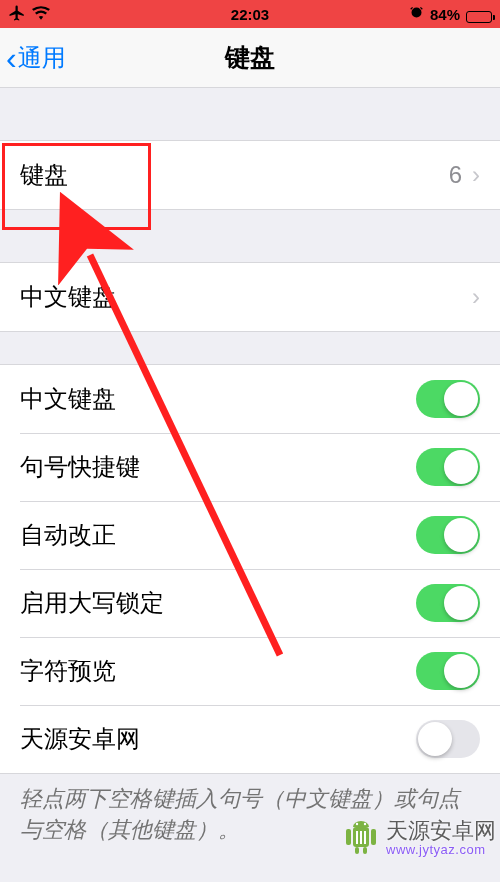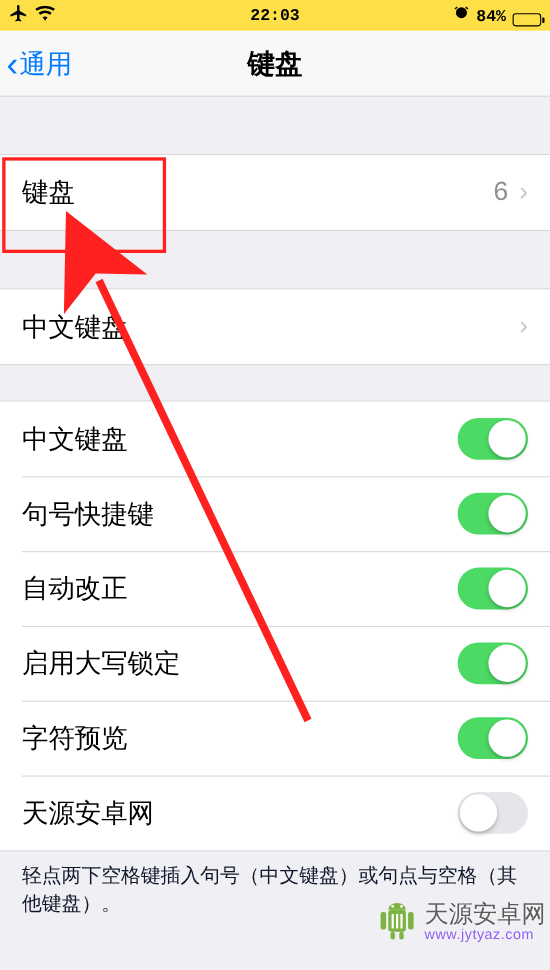--- a/index.html
+++ b/index.html
@@ -6,29 +6,28 @@
     body {
       width: 500px;
       height: 882px;
       background: #efeff4;
       font-family: -apple-system, "Helvetica Neue", Arial, sans-serif;
       position: relative;
       overflow: hidden;
     }
     .status-bar {
       height: 28px;
-      background: #fde047;
+      background: #ef4444;
       display: flex;
       align-items: center;
       justify-content: space-between;
       padding: 0 8px;
       font-size: 15px;
       font-weight: 600;
       color: #000;
-      font-family: Liberation Mono, monospace;
     }
     .status-left { display: flex; align-items: center; gap: 6px; }
     .status-center { position: absolute; left: 50%; transform: translateX(-50%); }
     .status-right { display: flex; align-items: flex-end; gap: 6px; }
     .battery-wrap { display: flex; align-items: center; gap: 2px; }
     .battery-icon {
       width: 26px; height: 12px;
       border: 1.4px solid #000; border-radius: 3px;
       position: relative;
     }
@@ -86,23 +85,24 @@
     .switch .knob {
       position: absolute; top: 2px; left: 2px;
       width: 34px; height: 34px; border-radius: 50%;
       background: #fff; box-shadow: 0 2px 4px rgba(0,0,0,.25);
       transition: left .2s;
     }
     .switch.on .knob { left: 28px; }
 
     .footer-note {
       padding: 10px 20px 0 20px;
-      font-size: 18px;
-      color: #0f172a;
+      font-size: 22px;
+      color: #737373;
       line-height: 1.4;
+      font-style: italic;
     }
 
     
     .anno-box {
       position: absolute;
       border: 3px solid #ff2020;
       pointer-events: none;
       left: 2px; top: 143px;
       width: 149px; height: 87px;
     }

